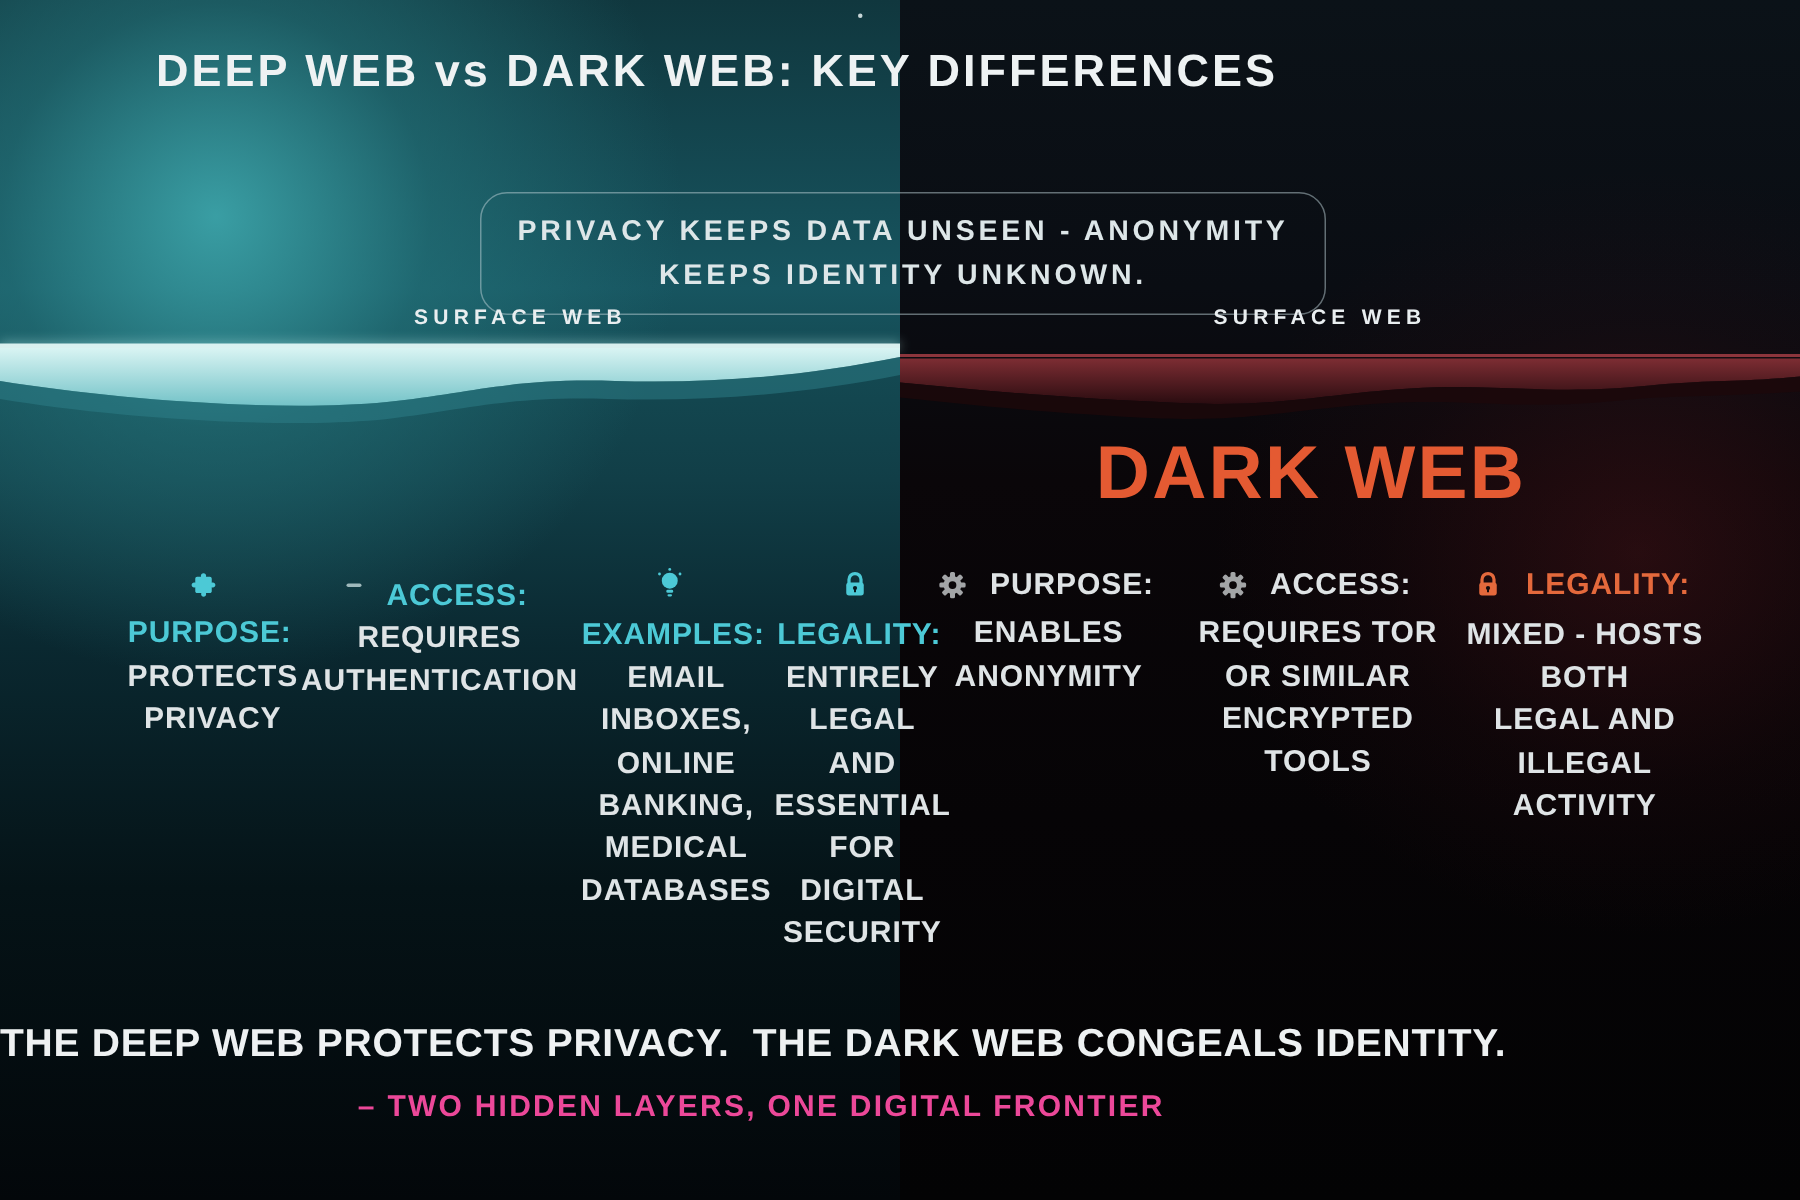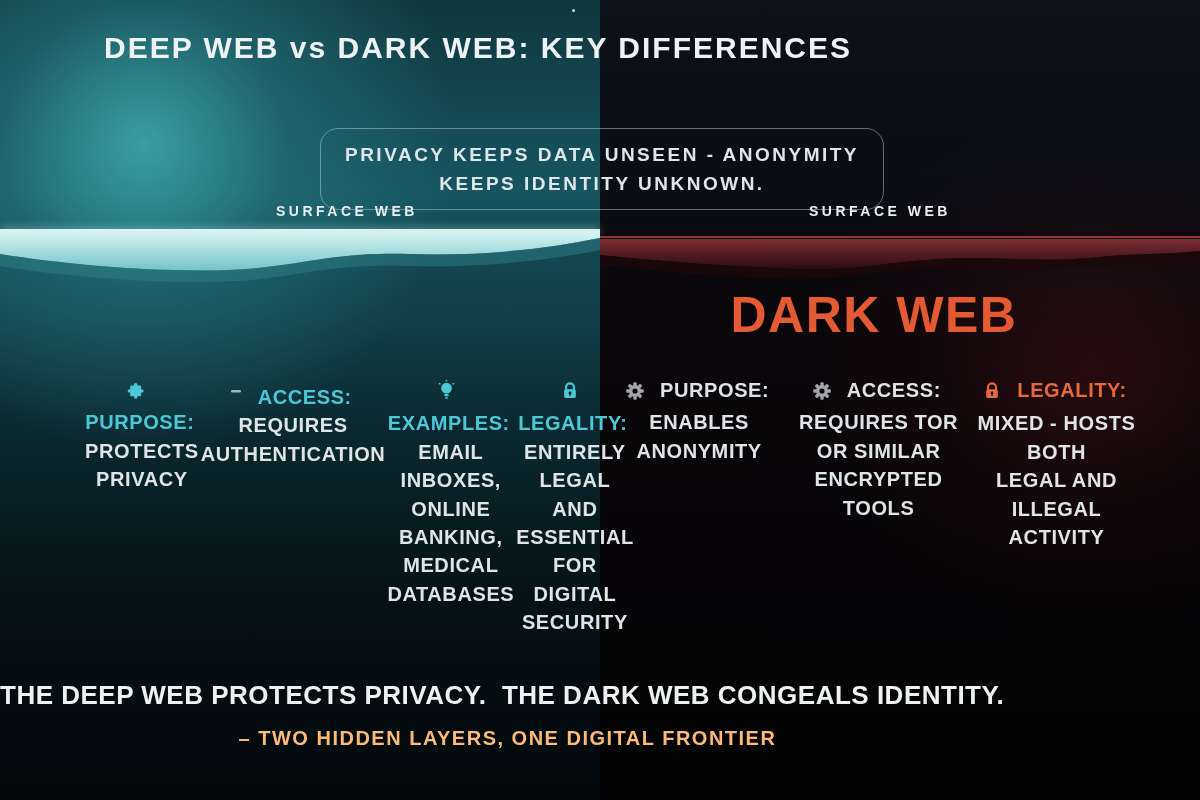--- a/index.html
+++ b/index.html
@@ -82,21 +82,21 @@
   .icon-cyan   { color:#4cc9d6; }
   .icon-orange { color:#e4693c; }
   .icon-gray   { color:#a3a5a7; }
   
   .footer-summary {
     position:absolute; left:0; top:680px; width:1200px; 
     font-size:26px; font-weight:bold; letter-spacing:.5px; color:#eef1f2;
   }
   .footer-tagline {
     position:absolute; left:0; top:727px; width:1015px; text-align:center;
-    font-size:20px; font-weight:bold; letter-spacing:1.5px; color:#fdba74;
+    font-size:20px; font-weight:bold; letter-spacing:1.5px; color:#ec4899;
   }
 </style>
 </head>
 <body>
 
 <div class="canvas">
 
   <div class="bg-left"></div>
   <div class="bg-right"></div>
 

